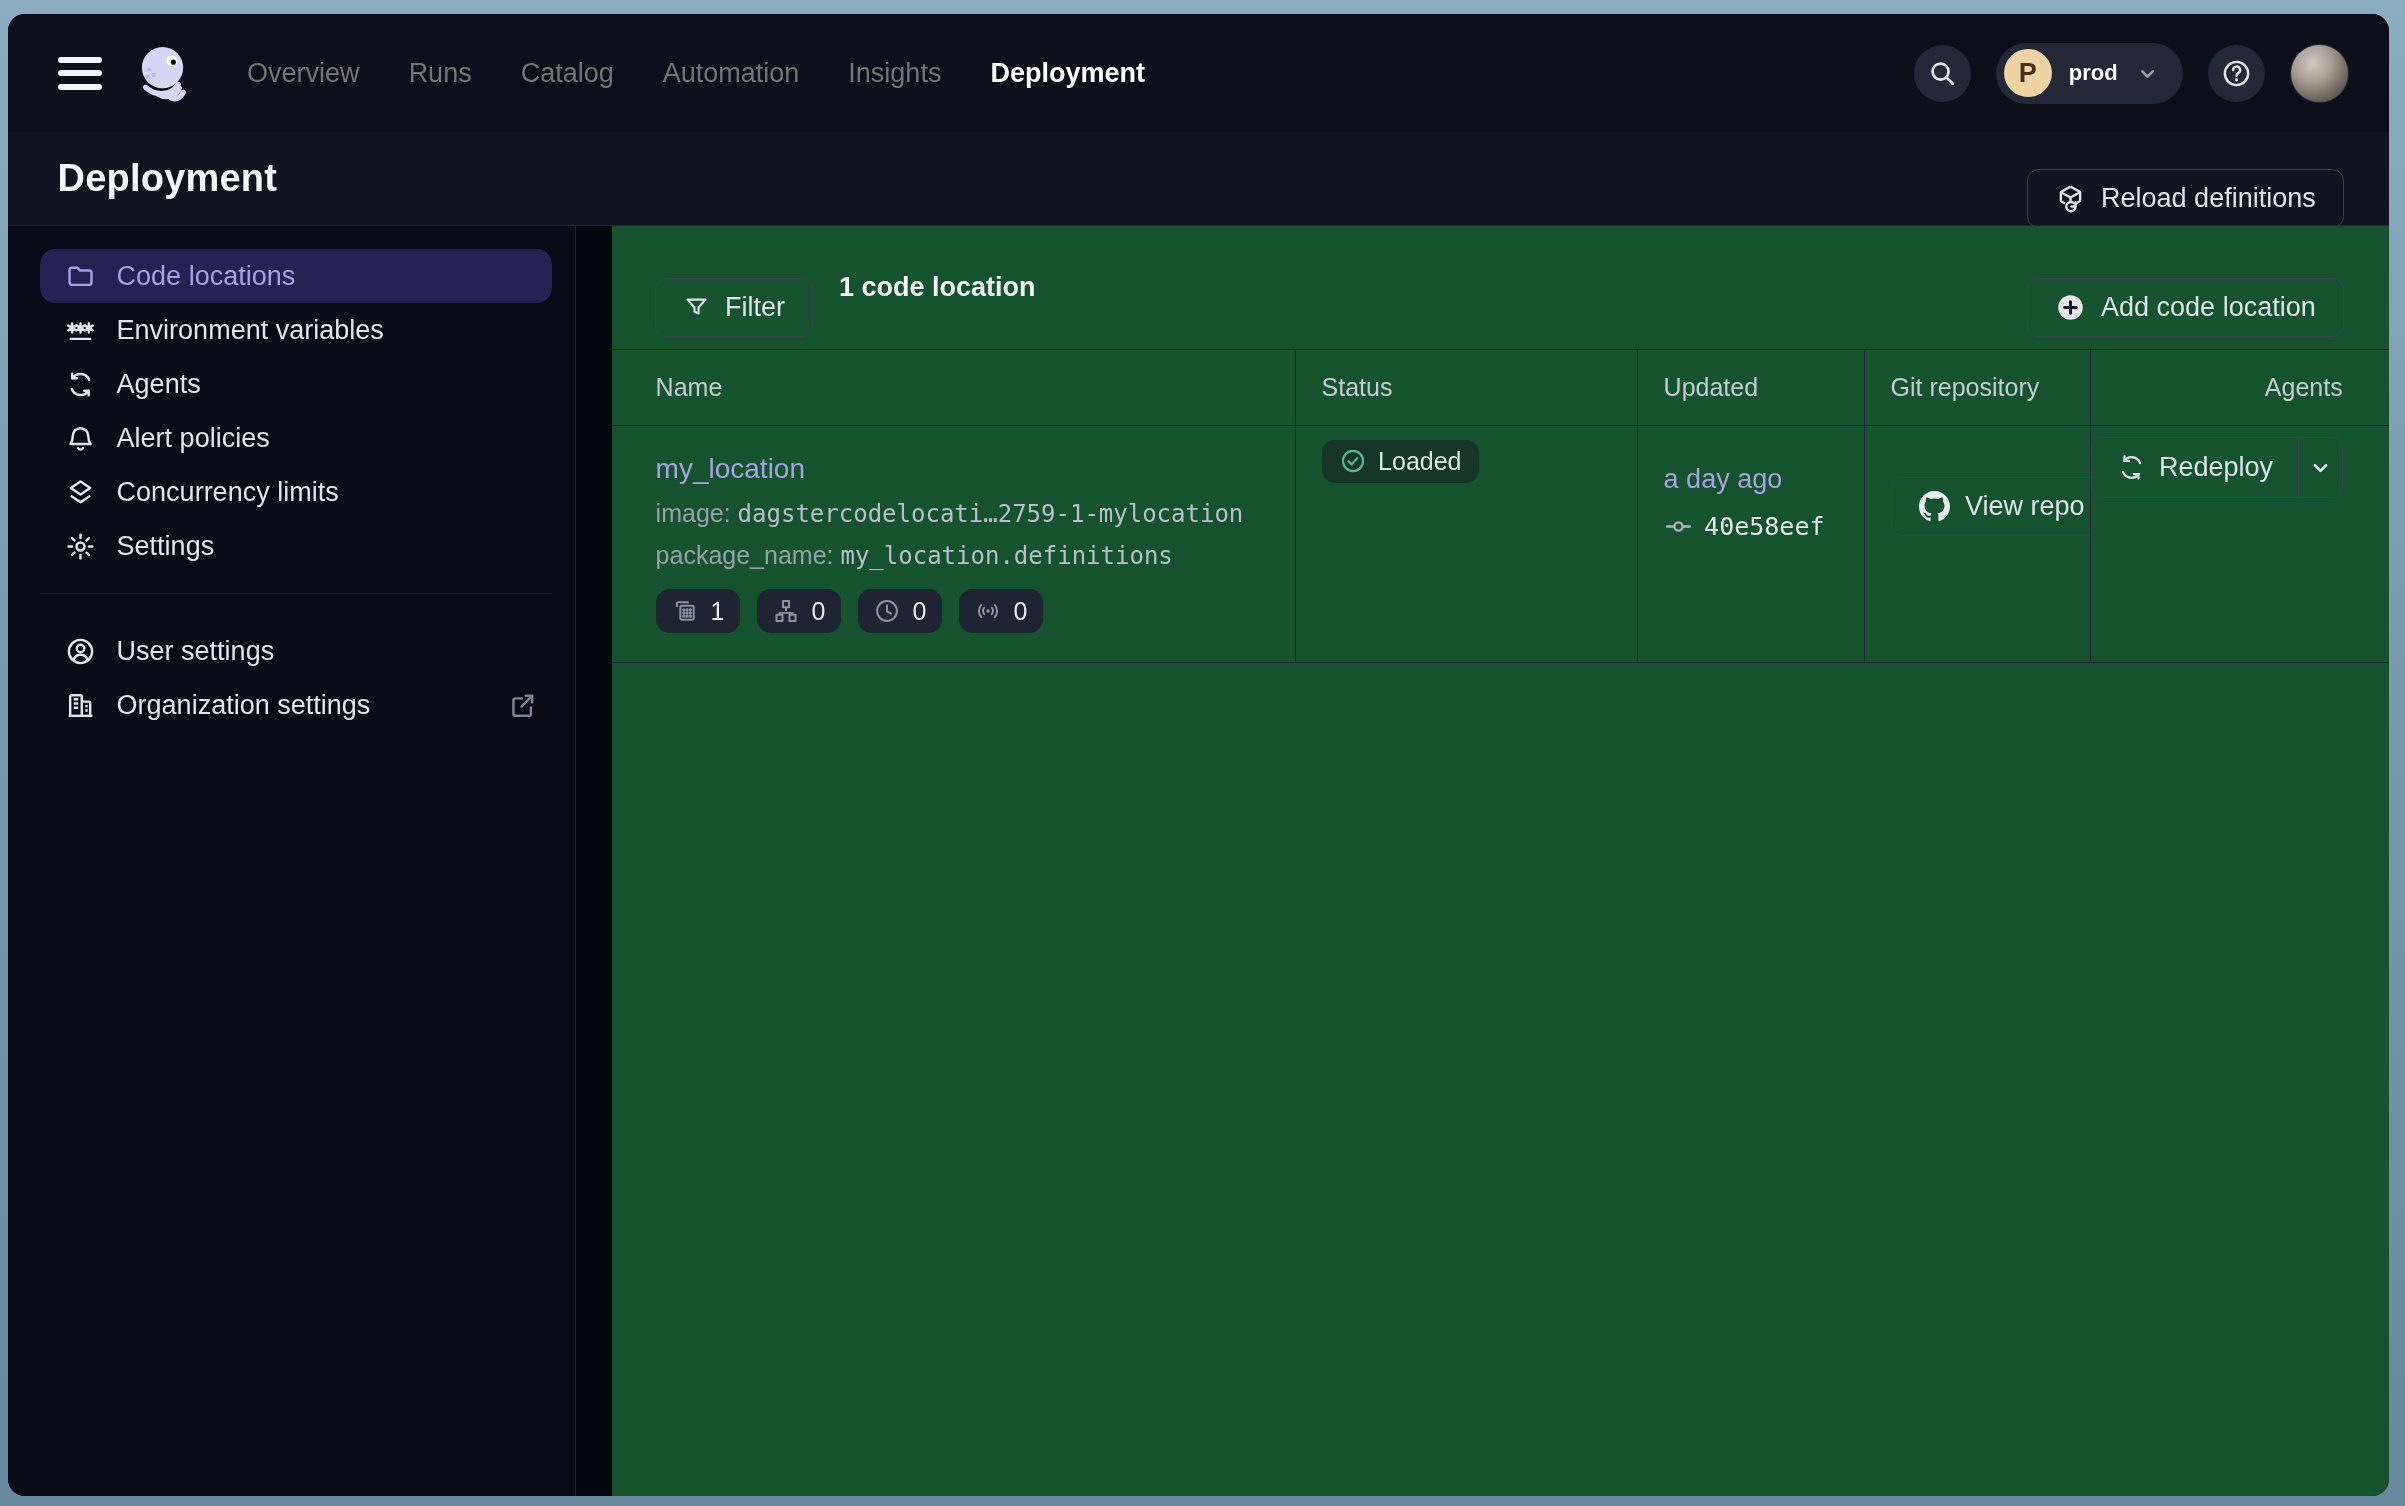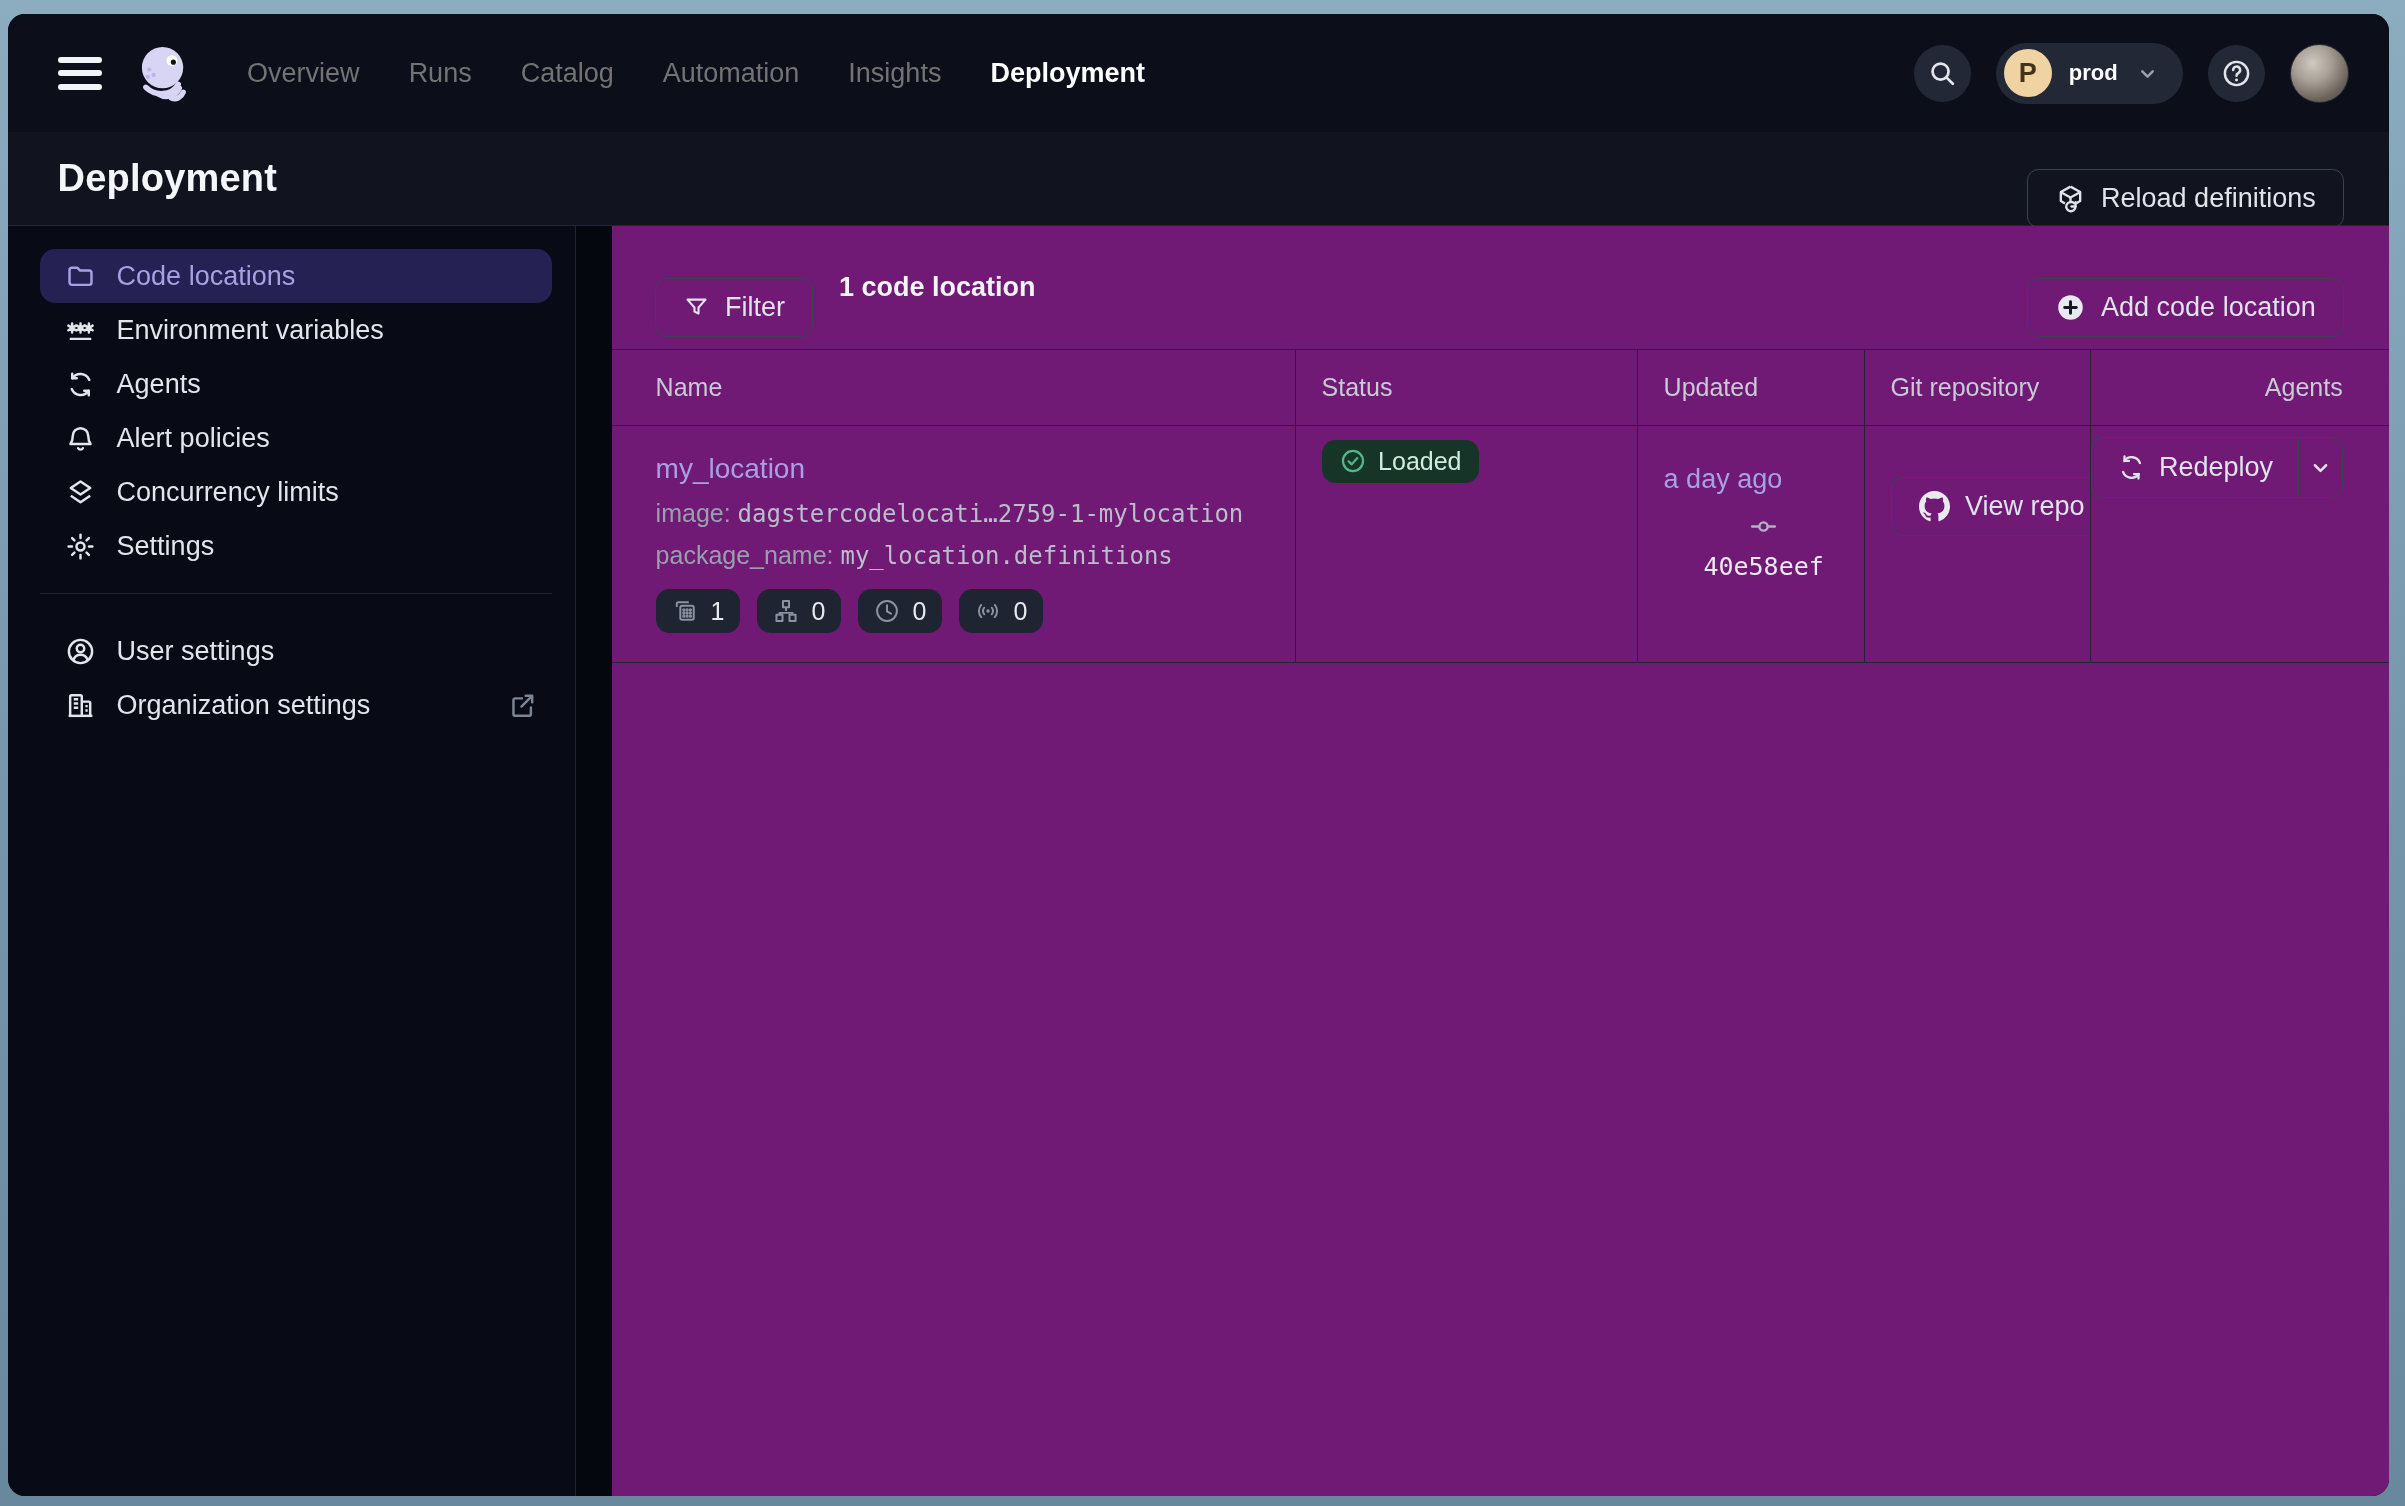--- a/index.html
+++ b/index.html
@@ -72,21 +72,21 @@
     height:54px; display:flex; align-items:center; gap:21px;
     padding:0 13.4px 0 25px; border-radius:15.3px; cursor:pointer;
     color:#e2e5eb; font-size:27px;
   }
   .side-item svg { width:31px; height:31px; flex:0 0 auto; }
   .side-item.active { background:#262153; color:#a8a0e4; }
   .side-divider { border-top:1px solid #1e2433; margin:20px 0 30px 0; }
   .side-item .grow { flex:1; }
   .ext-dim { color:#7d8594; }
   
-  .content { flex:1; display:flex; flex-direction:column; min-width:0; background:#701a75; }
+  .content { flex:1; display:flex; flex-direction:column; min-width:0; background:#14532d; }
   .toolbar { height:123px; flex:0 0 123px; display:flex; align-items:center; padding:0 45px 0 43px; }
   .count-text { margin-left:26px; font-size:27px; font-weight:700; color:#f2f4f8; }
   .toolbar .spacer { flex:1; }
   
   .loc-table { border-top:1px solid #1f2534; }
   .t-row {
     display:grid; grid-template-columns:683px 342px 227px 226px 1fr;
     border-bottom:1px solid #1f2534;
   }
   .t-cell { border-left:1px solid #1f2534; min-width:0; }
@@ -111,21 +111,21 @@
   .mini-badge .n { font-size:25px; color:#e8eaee; }
   .cell-status { padding:13.4px 0 0 26px; }
   .status-badge {
     display:inline-flex; align-items:center; gap:11.5px; height:43px;
     background:#163528; border-radius:13.4px; padding:0 17px;
     color:#d2ecdd; font-size:25px;
   }
   .status-badge svg { width:28px; height:28px; color:#53b788; }
   .cell-updated { padding:16.3px 0 0 26px; }
   .updated-link { font-size:27px; color:#a8a0e4; cursor:pointer; display:inline-block;margin-top:21px; }
-  .commit-line { margin-top:17px; display:flex; align-items:center; gap:11.5px;flex-direction:column; }
+  .commit-line { margin-top:17px; display:flex; align-items:center; gap:11.5px; }
   .commit-line svg { width:29px; height:29px; color:#aeb4bf; }
   .commit-hash { font-family:"DejaVu Sans Mono", monospace; font-size:25px; color:#e8eaee; }
   .cell-repo { padding:10.5px 0 0 26px; overflow:hidden; }
   .cell-repo .btn { min-width:231px; }
   .cell-actions { padding:10.5px 46px 0 0; display:flex; justify-content:flex-end; align-items:flex-start; }
   .split-btn { display:flex; border:1px solid #3a4254; border-radius:11.5px; overflow:hidden; height:61px; }
   .split-main { display:flex; align-items:center; gap:13.4px; padding:0 25px; color:#dfe3ea; font-size:27px; cursor:pointer; }
   .split-caret { width:55px; border-left:1px solid #3a4254; display:flex; align-items:center; justify-content:center; cursor:pointer; }
 </style>
 </head>

